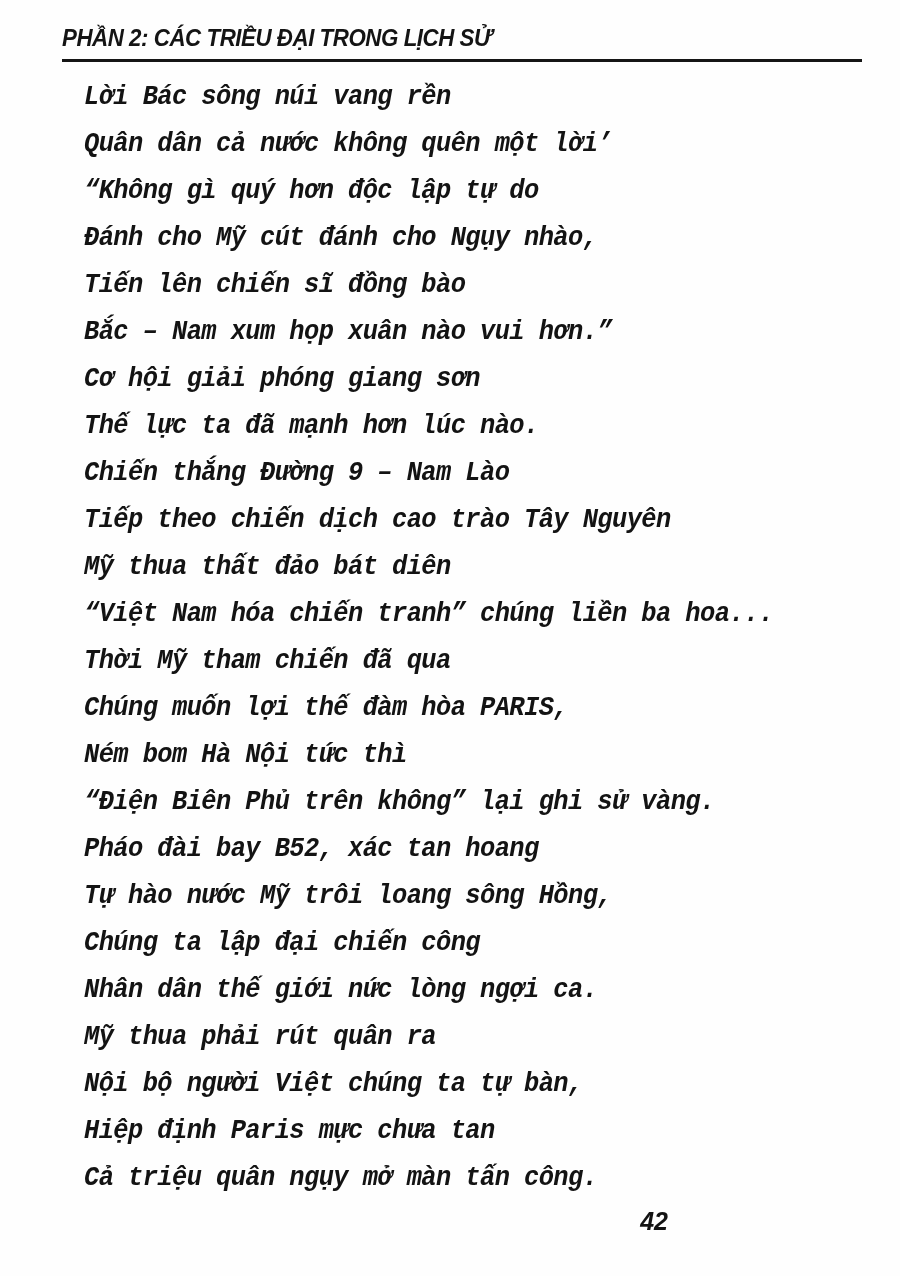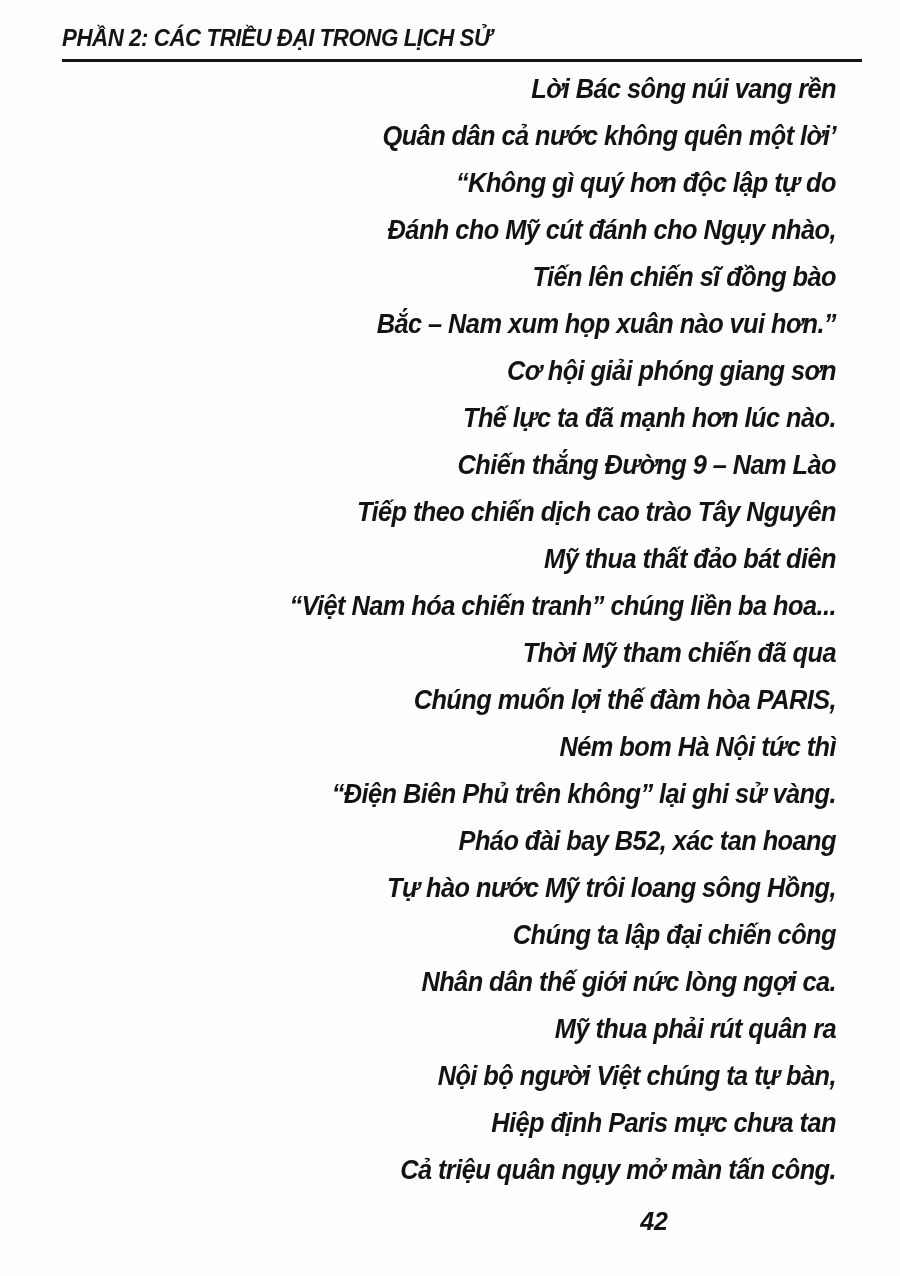--- a/index.html
+++ b/index.html
@@ -35,22 +35,23 @@
   }
   .header-rule {
     width: 800px;
     height: 3px;
     background: #151515;
     border: none;
     margin-top: 7px;
   }
   .poem {
     width: 800px;
-    margin-top: 4px;
-    text-align: right;
+    margin-top: 12px;
+    text-align: left;
+    font-family: Liberation Mono, monospace;
   }
   .poem-line {
     height: 47px;
     line-height: 47px;
     font-size: 27px;
     font-weight: bold;
     font-style: italic;
     letter-spacing: -0.6px;
     white-space: nowrap;
     transform: scaleX(0.94);

